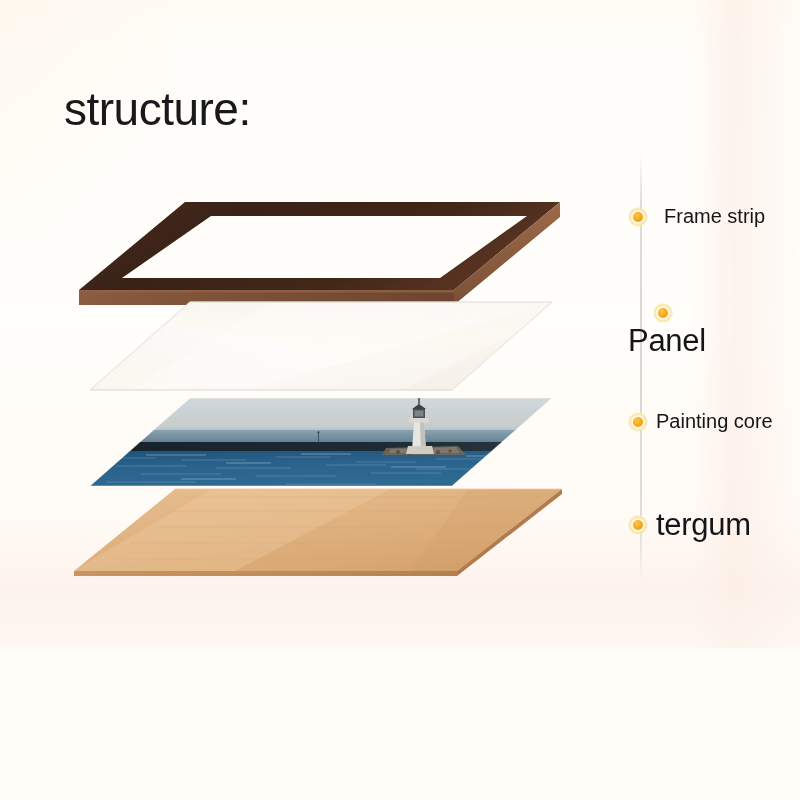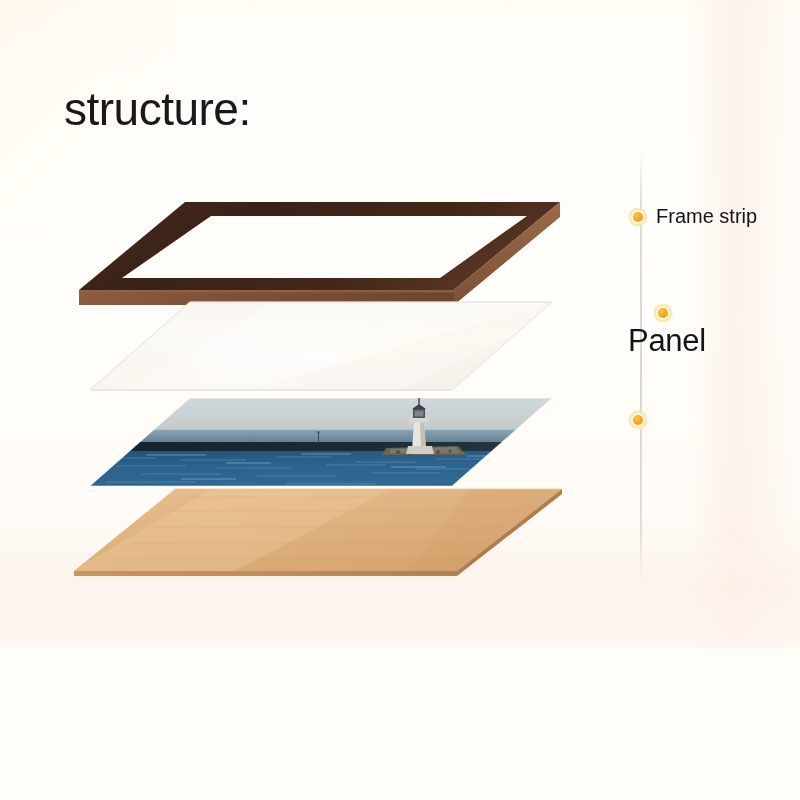--- a/index.html
+++ b/index.html
@@ -143,21 +143,21 @@
     border-radius: 50%;
     background: radial-gradient(circle at 38% 32%, #ffc34a 0%, #f5a61e 55%, #e8951a 100%);
   }
   .legend-label {
     color: #151417;
     font-weight: 400;
   }
   .legend-item.size-sm .legend-label { font-size: 20px; }
   .legend-item.size-lg .legend-label { font-size: 31px; letter-spacing: -0.3px; }
 
-  #legend-item-0 { top: 205px; }
+  #legend-item-0 { top: 205px; gap: 8px; }
   #legend-item-1 { top: 303px; flex-direction: column; }
   #legend-item-2 { top: 410px; }
   #legend-item-3 { top: 507px; }
 </style>
 </head>
 <body>
 
 <div id="canvas">
 
   <div id="bg-wash-topleft"></div>
@@ -384,17 +384,22 @@
       <span class="legend-label">Frame strip</span>
     </div>
 
     <div class="legend-item size-lg" id="legend-item-1">
       <span class="legend-dot"></span>
       <span class="legend-label">Panel</span>
     </div>
 
     <div class="legend-item size-sm" id="legend-item-2">
       <span class="legend-dot"></span>
-    </div>
-
+      <span class="legend-label">Painting core</span>
+    </div>
+
+    <div class="legend-item size-lg" id="legend-item-3">
+      <span class="legend-dot"></span>
+      <span class="legend-label">tergum</span>
+    </div>
   </div>
 
 </div>
 
 </body></html>

